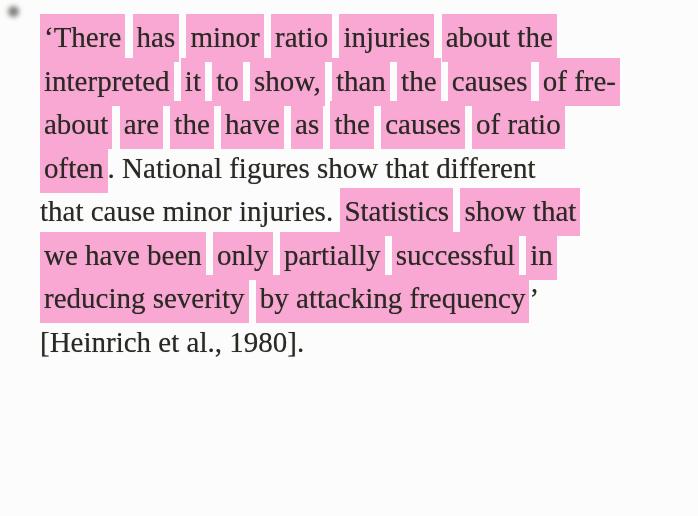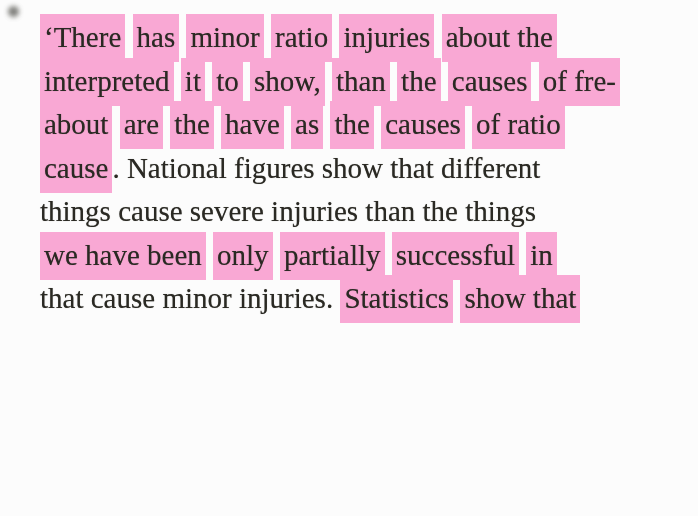--- a/index.html
+++ b/index.html
@@ -81,36 +81,40 @@
       <span class="seg hl">about</span>
       <span class="seg hl">are</span>
       <span class="seg hl">the</span>
       <span class="seg hl">have</span>
       <span class="seg hl">as</span>
       <span class="seg hl">the</span>
       <span class="seg hl">causes</span>
       <span class="seg hl">of ratio</span>
     </div>
 
-    <div class="line"><span class="seg hl">cause</span><span class="seg">. National figures show that different</span></div>
+    <div class="line"><span class="seg hl">often</span><span class="seg">. National figures show that different</span></div>
+
 
     <div class="line">
-      <span class="seg">things cause severe injuries than the things</span>
+      <span class="seg">that cause minor injuries.</span>
+      <span class="seg hl">Statistics</span>
+      <span class="seg hl">show that</span>
     </div>
 
     <div class="line">
       <span class="seg hl">we have been</span>
       <span class="seg hl">only</span>
       <span class="seg hl">partially</span>
       <span class="seg hl">successful</span>
       <span class="seg hl">in</span>
     </div>
 
     <div class="line">
-      <span class="seg">that cause minor injuries.</span>
-      <span class="seg hl">Statistics</span>
-      <span class="seg hl">show that</span>
+      <span class="seg hl">reducing severity</span>
+      <span class="seg hl">by attacking frequency</span><span class="seg">’</span>
     </div>
 
-
+    <div class="line">
+      <span class="seg">[Heinrich et al., 1980].</span>
+    </div>
 
   </div>
 </div>
 
 </body></html>

